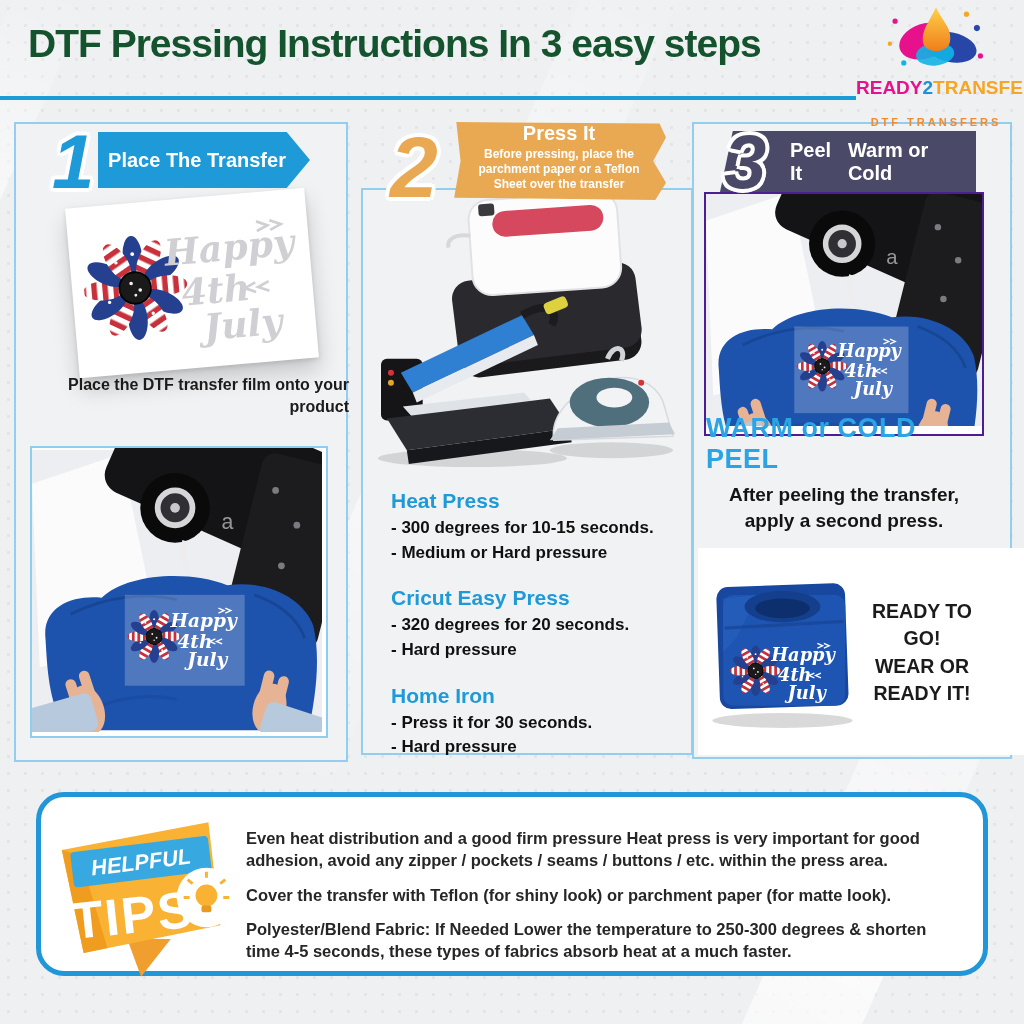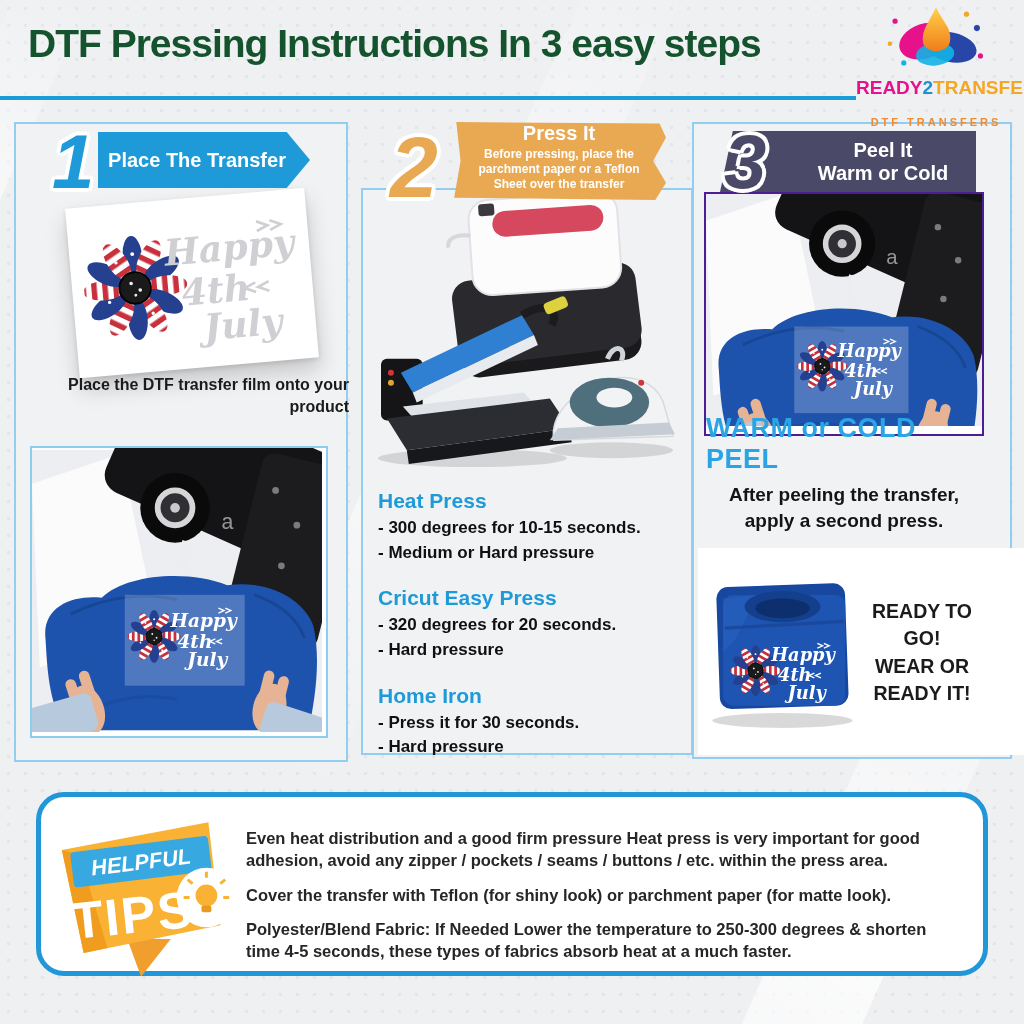--- a/index.html
+++ b/index.html
@@ -40,35 +40,35 @@
     clip-path:polygon(0 0,89% 0,100% 50%,89% 100%,0 100%);
     display:flex;align-items:center;justify-content:center;padding-right:14px;box-sizing:border-box;
     color:#fff;font-weight:bold;font-size:20px;}
   .ribbon2{left:452px;top:122px;width:214px;height:78px;background:#e9a953;z-index:3;
     clip-path:polygon(2% 0,97% 2%,100% 20%,94% 50%,100% 78%,95% 100%,1% 97%,4% 50%);
     display:flex;flex-direction:column;align-items:center;justify-content:flex-start;color:#fff;text-align:center;}
   .ribbon2 .t{font-size:20px;font-weight:bold;line-height:1.1;}
   .ribbon2 .s{font-size:12px;font-weight:bold;line-height:1.25;width:196px;margin-top:3px;}
   .ribbon3{left:720px;top:131px;width:256px;height:61px;background:#4b4968;z-index:3;
     clip-path:polygon(5% 0,100% 0,100% 100%,0 100%);
-    display:flex;flex-direction:column;align-items:center;justify-content:center;color:#fff;
+    display:flex;flex-direction:row;align-items:center;justify-content:center;color:#fff;
     padding-left:70px;box-sizing:border-box;font-weight:bold;font-size:20px;line-height:1.15;}
 
   
   .film{left:72px;top:198px;width:240px;height:170px;background:#fff;transform:rotate(-5deg);z-index:2;
     box-shadow:0 12px 22px rgba(0,0,0,.18),0 2px 5px rgba(0,0,0,.12);display:flex;align-items:center;justify-content:center;}
   .caption1{left:26px;top:374px;width:306px;text-align:right;font-size:16px;font-weight:bold;color:#1b1b1b;line-height:1.35;z-index:2;margin-left:17px;}
   .photo-frame{border:2px solid #8ecdee;background:#fff;z-index:2;overflow:hidden;}
   .photo1{left:30px;top:446px;width:294px;height:288px;}
   .photo1 svg{display:block;}
 
   
   .equip{left:366px;top:194px;width:318px;height:288px;z-index:2;}
   .methods{left:378px;top:489px;width:300px;z-index:2;}
-  .method{margin-bottom:21px;}
+  .method{margin-bottom:21px;margin-left:13px;}
   .method h3{margin:0 0 3px 0;font-size:21px;color:#1e9ad8;font-weight:bold;}
   .method .b{font-size:17px;font-weight:bold;color:#101010;line-height:1.45;}
 
   
   .frame3{left:704px;top:192px;width:280px;height:244px;border:2px solid #4c1d95;background:#fff;z-index:2;box-sizing:border-box;}
   .frame3 svg{display:block;}
   .peel-caption{height:36px;display:flex;align-items:center;justify-content:center;
     font-size:27px;font-weight:bold;color:#2aa4e4;letter-spacing:.5px;}
   .after3{left:704px;top:482px;width:280px;text-align:center;font-size:19px;font-weight:bold;color:#141414;line-height:1.35;z-index:2;}
   .ready-area{left:698px;top:548px;width:348px;height:207px;background:#fff;z-index:2;}

